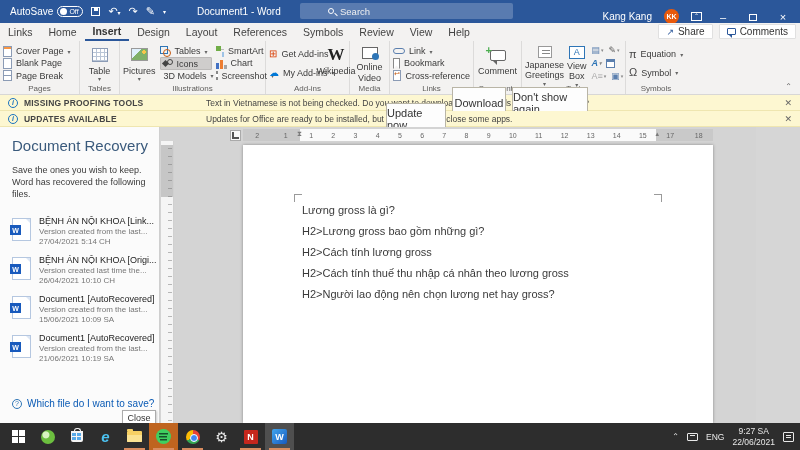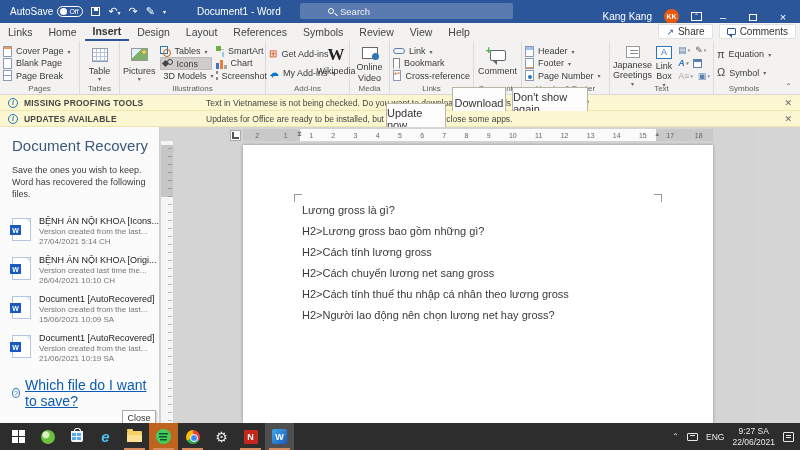--- a/index.html
+++ b/index.html
@@ -125,21 +125,21 @@
   .rec-intro{font-size:9px;color:#3b3b3b;line-height:1.35}
   .rec-files{margin-top:16px;display:flex;flex-direction:column;gap:9px}
   .rfile{display:flex;gap:8px;align-items:flex-start}
   .wicon{width:19px;height:23px;background:#fff;border:1px solid #b5c7e0;position:relative;flex:0 0 auto;margin-top:2px}
   .wicon::before{content:"W";position:absolute;left:-3px;top:6px;width:11px;height:10px;background:#185abd;color:#fff;font-size:7px;font-weight:bold;display:flex;align-items:center;justify-content:center}
   .wicon::after{content:"";position:absolute;right:0;top:0;border-top:4px solid #dce6f4;border-left:4px solid #fff}
   .rname{font-size:9px;color:#222;white-space:nowrap;overflow:hidden}
   .rdetail,.rdate{font-size:8px;color:#767676;margin-top:1px;white-space:nowrap;overflow:hidden}
   .rec-help{position:absolute;left:12px;bottom:14px;display:flex;align-items:center;gap:5px}
   .helpq{width:10px;height:10px;border:1px solid #2e75b6;border-radius:50%;color:#2e75b6;font-size:7px;display:flex;align-items:center;justify-content:center}
-  .rec-link{font-size:14px;color:#0b5bb5;text-decoration:underline}
+  .rec-link{font-size:10px;color:#0b5bb5;}
   .close-float{position:absolute;left:122px;top:283px;width:34px;height:15px;background:#fff;border:1px solid #ababab;font-size:9px;color:#333;display:flex;align-items:center;justify-content:center;box-shadow:1px 1px 2px rgba(0,0,0,.2);z-index:3}
 
   .vruler{position:absolute;left:161px;top:14px;bottom:0;width:13px;background:#f5f5f5;border-right:1px solid #d0d0d0}
   .vruler .ticks{position:absolute;inset:0;background:repeating-linear-gradient(#0000 0 7px,rgba(120,120,120,.5) 7px 8px) 7px 0/4px 100% no-repeat}
   .vr-dark{position:absolute;left:0;right:0;top:4px;height:52px;background:#c6c6c6}
 
   .docarea{position:absolute;left:175px;top:0;right:0;bottom:0}
   .hruler{position:absolute;left:68px;top:2px;width:470px;height:12px;background:#c9c9c9;display:flex;font-size:7px;color:#666}
   .hr-left,.hr-right{width:57px;display:flex;align-items:center;justify-content:space-around;background:#c9c9c9}
   .hr-main{flex:1;background:#fafafa;display:flex;align-items:center;justify-content:space-around}
@@ -376,55 +376,35 @@
     <div class="grp" style="width:48px">
       <div class="bigbtn">
         <span class="bic">
             <span class="cmt"></span>
           </span>
         <span>Comment</span>
       </div>
       <div class="grp-label">Comments</div>
     </div>
 
-    <div class="grp" style="width:88px">
-      <div class="stack">
-        <div class="sbtn">
-            <span class="pg hdr"></span>
-            <span>Header</span>
-            <span class="car">▾</span>
-          </div>
-        <div class="sbtn">
-            <span class="pg ftr"></span>
-            <span>Footer</span>
-            <span class="car">▾</span>
-          </div>
-        <div class="sbtn">
-            <span class="pg pnum"></span>
-            <span>Page Number</span>
-            <span class="car">▾</span>
-          </div>
-      </div>
-      <div class="grp-label">Header &amp; Footer</div>
-    </div>
 
     <div class="grp" style="width:104px">
       <div class="row" style="gap:3px">
         <div class="bigbtn" style="width:40px">
           <span class="bic">
               <span class="jpn"></span>
             </span>
           <span>Japanese Greetings</span>
             <span class="car">▾</span>
         </div>
         <div class="bigbtn" style="width:26px">
           <span class="bic">
               <span class="txtbox">A</span>
             </span>
-          <span>Link Box</span>
+          <span>View Box</span>
             <span class="car">▾</span>
         </div>
         <div class="minigrid">
           <div class="mrow">
             <span class="mic qp">▤<span class="car">▾</span></span>
             <span class="mic sig">✎<span class="car">▾</span></span>
           </div>
           <div class="mrow">
             <span class="mic wa">A<span class="car">▾</span></span>
             <span class="mic">
@@ -482,21 +462,21 @@
     <div class="recovery">
       <div class="rec-title">Document Recovery</div>
       <div class="rec-intro">
         <div>Save the ones you wish to keep.</div>
         <div>Word has recovered the following files.</div>
       </div>
       <div class="rec-files">
         <div class="rfile">
           <span class="wicon"></span>
           <span>
-              <div class="rname">BỆNH ÁN NỘI KHOA [Icons...</div>
+              <div class="rname">BỆNH ÁN NỘI KHOA [Link...</div>
               <div class="rdetail">Version created from the last...</div>
               <div class="rdate">27/04/2021 5:14 CH</div>
             </span>
         </div>
         <div class="rfile">
           <span class="wicon"></span>
           <span>
               <div class="rname">BỆNH ÁN NỘI KHOA [Origi...</div>
               <div class="rdetail">Version created last time the...</div>
               <div class="rdate">26/04/2021 10:10 CH</div>
@@ -563,21 +543,20 @@
         <span class="ind-mark" style="right:54px">▴</span>
       </div>
 
       <div class="page">
         <span class="crop tl"></span>
         <span class="crop tr"></span>
         <div class="doc-text">
           <div class="dline">Lương gross là gì?</div>
           <div class="dline">H2&gt;Lương gross bao gồm những gì?</div>
           <div class="dline">H2&gt;Cách tính lương gross</div>
-          <div class="dline">H2&gt;Cách chuyển lương net sang gross</div>
           <div class="dline">H2&gt;Cách tính thuế thu nhập cá nhân theo lương gross</div>
           <div class="dline">H2&gt;Người lao động nên chọn lương net hay gross?</div>
         </div>
       </div>
     </div>
   </div>
 
   <div class="taskbar">
     <div class="tslot" style="margin-left:4px">
         <span class="startic">

